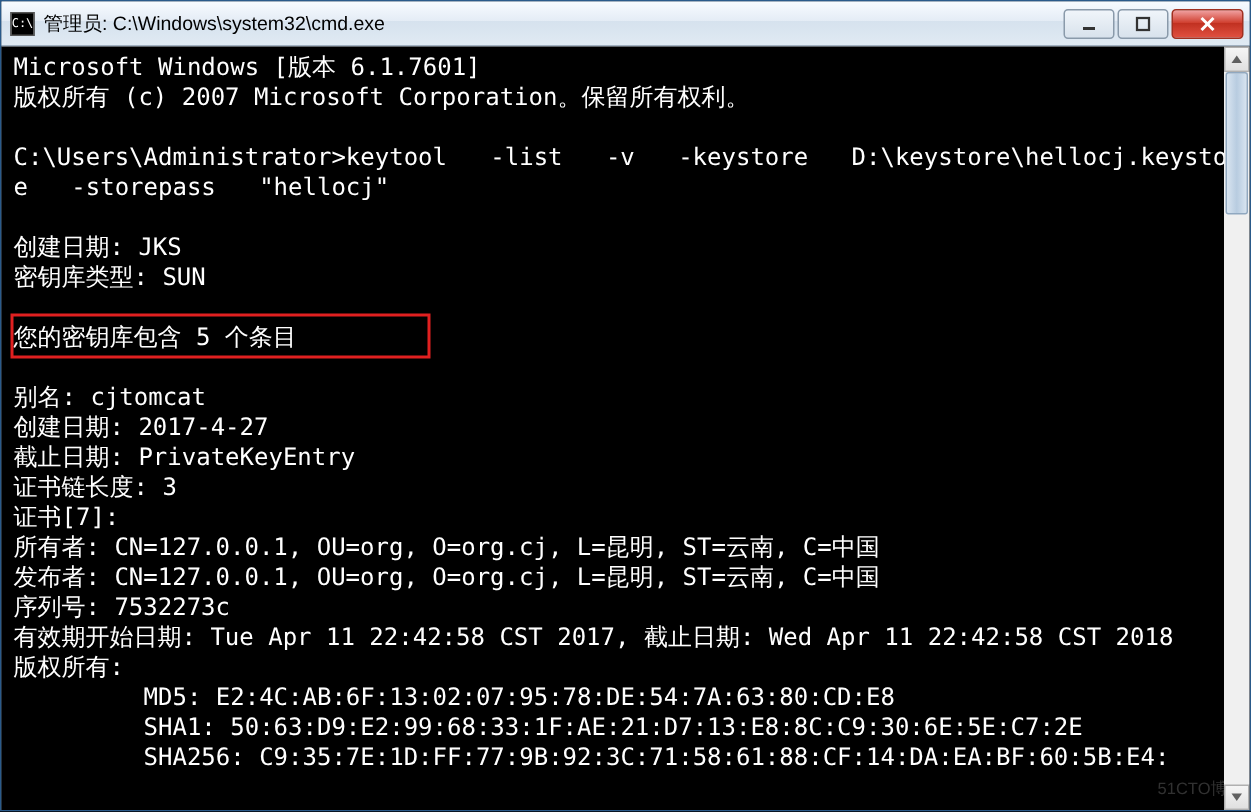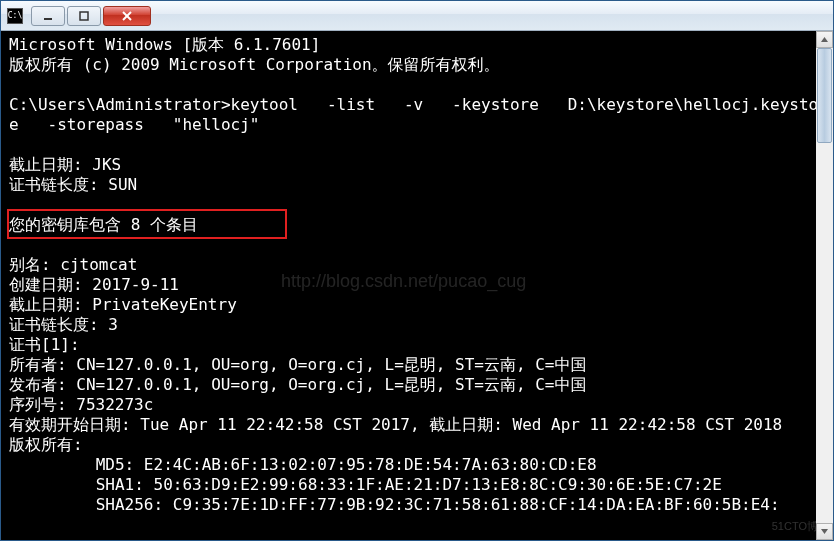--- a/index.html
+++ b/index.html
@@ -124,20 +124,21 @@
     }
   </style>
 </head>
 <body>
 
 <div class="window-frame">
   <div class="title-bar">
     <div class="title-icon">
         <span>C:\</span>
       </div>
+    <div class="title-text">管理员: C:\Windows\system32\cmd.exe</div>
     <div class="window-controls">
       <div class="win-btn">
         <svg viewBox="0 0 12 12">
             <line x1="2" y1="9" x2="10" y2="9" stroke="#333" stroke-width="2"></line>
           </svg>
       </div>
       <div class="win-btn">
         <svg viewBox="0 0 12 12">
             <rect x="2" y="2" width="8" height="8" fill="none" stroke="#333" stroke-width="1.5"></rect>
           </svg>
@@ -146,46 +147,45 @@
         <svg viewBox="0 0 12 12">
             <line x1="2" y1="2" x2="10" y2="10" stroke-width="2"></line>
             <line x1="10" y1="2" x2="2" y2="10" stroke-width="2"></line>
           </svg>
       </div>
     </div>
   </div>
 
   <div class="terminal">
 <pre><span>Microsoft Windows [版本 6.1.7601]</span>
-<span>版权所有 (c) 2009 Microsoft Corporation。保留所有权利。</span>
+<span>版权所有 (c) 2007 Microsoft Corporation。保留所有权利。</span>
 <span></span>
 <span>C:\Users\Administrator&gt;keytool   -list   -v   -keystore   D:\keystore\hellocj.keystore   -storepass   "hellocj"</span>
 <span></span>
-<span>截止日期: JKS</span>
-<span>证书链长度: SUN</span>
-<span></span>
-<span>您的密钥库包含 8 个条目</span>
+<span>创建日期: JKS</span>
+<span>密钥库类型: SUN</span>
+<span></span>
+<span>您的密钥库包含 5 个条目</span>
 <span></span>
 <span>别名: cjtomcat</span>
-<span>创建日期: 2017-9-11</span>
+<span>创建日期: 2017-4-27</span>
 <span>截止日期: PrivateKeyEntry</span>
 <span>证书链长度: 3</span>
-<span>证书[1]:</span>
+<span>证书[7]:</span>
 <span>所有者: CN=127.0.0.1, OU=org, O=org.cj, L=昆明, ST=云南, C=中国</span>
 <span>发布者: CN=127.0.0.1, OU=org, O=org.cj, L=昆明, ST=云南, C=中国</span>
 <span>序列号: 7532273c</span>
 <span>有效期开始日期: Tue Apr 11 22:42:58 CST 2017, 截止日期: Wed Apr 11 22:42:58 CST 2018</span>
 <span>版权所有:</span>
 <span>         MD5: E2:4C:AB:6F:13:02:07:95:78:DE:54:7A:63:80:CD:E8</span>
 <span>         SHA1: 50:63:D9:E2:99:68:33:1F:AE:21:D7:13:E8:8C:C9:30:6E:5E:C7:2E</span>
 <span>         SHA256: C9:35:7E:1D:FF:77:9B:92:3C:71:58:61:88:CF:14:DA:EA:BF:60:5B:E4:</span></pre>
 
     <div class="redbox" style="top:178px"></div>
 
-    <div class="watermark" style="left:280px; top:240px">http://blog.csdn.net/pucao_cug</div>
     <div class="wm-small">51CTO博客</div>
 
     <div class="scrollbar-v">
       <div class="sb-arrow">
         <svg width="9" height="9" viewBox="0 0 9 9">
             <polygon points="4.5,2 8,7 1,7" fill="#606060"></polygon>
           </svg>
       </div>
       <div class="sb-track">
         <div class="sb-thumb"></div>

